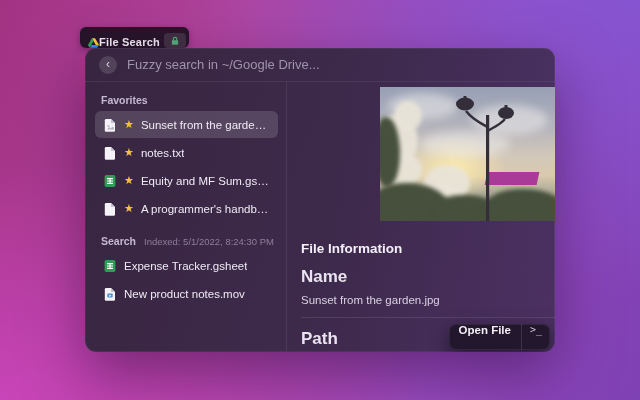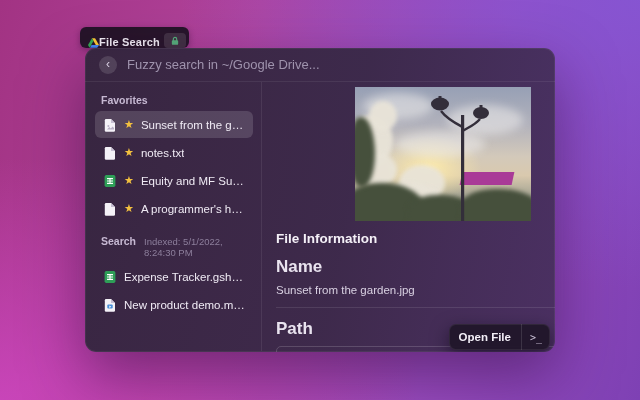--- a/index.html
+++ b/index.html
@@ -49,21 +49,21 @@
   }
   .searchinput {
     flex:1; background:transparent; border:none; outline:none;
     color:#e8e2ee; font-size:13px; font-family:"Liberation Sans", sans-serif;
   }
   .searchinput::placeholder { color:#9f93ad; opacity:1; }
 
   
   .wbody { display:flex; height:269px; }
   .sidebar {
-    width:177px; flex:0 0 auto; padding:8px 8px 0 10px;
+    width:202px; flex:0 0 auto; padding:8px 8px 0 10px;
     border-right:1px solid rgba(255,255,255,.08); overflow:hidden;
   }
   .sechead { display:flex; align-items:baseline; gap:8px; margin:4px 0 5px 6px; }
   .sechead .title { color:#c6b8d2; font-size:10.5px; font-weight:bold; }
   .sechead .meta  { color:#8d7f9c; font-size:9.5px; }
   .row {
     height:27px; margin-bottom:1px; display:flex; align-items:center; gap:7px;
     padding:0 8px; border-radius:6px; cursor:default;
   }
   .row.selected { background:rgba(255,255,255,.14); }
@@ -85,36 +85,36 @@
       radial-gradient(50% 40% at 42% 60%, rgba(255,236,170,.95) 0%, rgba(255,236,170,0) 60%),
       linear-gradient(180deg, #97a0b5 0%, #b2b2bc 28%, #d3c9ba 52%, #d9c9ae 66%, #a9a795 80%, #6b7360 100%);
   }
   .photo .cloud { position:absolute; background:rgba(244,242,240,.5); border-radius:50%; filter:blur(4px); }
   .photo .blossom { position:absolute; background:#e9e4d8; border-radius:50%; filter:blur(2px); opacity:.95; }
   .photo .leafdark { position:absolute; background:#46503c; border-radius:45% 55% 50% 50%; filter:blur(2px); }
   .photo .roof { position:absolute; width:52px; height:13px; background:#a93a97; right:18px; bottom:36px; transform:skewX(-12deg); }
   .photo svg.lamp { position:absolute; left:0; top:0; width:100%; height:100%; }
 
   
-  .info-h { color:#f4f0f7; font-size:13.5px; font-weight:bold; margin-top:10px; }
+  .info-h { color:#f4f0f7; font-size:13.5px; font-weight:bold; margin-top:20px; }
   .f-label { color:#e9e3ef; font-size:17px; font-weight:bold; margin-top:11px; }
   .f-value { color:#d9d1e2; font-size:11.5px; margin-top:7px; }
   .divider { height:1px; background:rgba(255,255,255,.10); margin-top:11px; }
   .pathbox {
     margin-top:7px; height:20px; border:1px solid rgba(255,255,255,.16); border-radius:5px;
     display:flex; align-items:center; padding:0 6px;
     font-family:"DejaVu Sans Mono", monospace; font-size:9.5px; color:#ddd5e6;
     white-space:nowrap; overflow:hidden;
   }
 
   
   .openbtn {
     position:absolute; right:5px; bottom:2px; height:26px;
     background:rgba(33,23,42,.97); border-radius:7px;
-    display:flex; align-items:center;
+    display:flex; 
     box-shadow:0 6px 18px rgba(10,0,20,.55), inset 0 0 0 1px rgba(255,255,255,.07);
     cursor:default;
   }
   .openbtn .olabel { color:#f2eef6; font-size:11.5px; font-weight:bold; padding:0 10px; }
   .openbtn .osep { width:1px; height:100%; background:rgba(255,255,255,.12); }
   .openbtn .okey {
     padding:0 8px; color:#cfc5da; font-family:"DejaVu Sans Mono", monospace; font-size:10px;
   }
 </style>
 </head>
@@ -206,21 +206,21 @@
           </div>
           <div class="row">
             <span class="ficon">
               <svg viewBox="0 0 14 14">
                 <path d="M3 1h5l4 4v7.6a1.2 1.2 0 0 1-1.2 1.2H3A1.2 1.2 0 0 1 1.8 12.6V2.2A1.2 1.2 0 0 1 3 1z" fill="#f4f1f7"></path>
                 <path d="M8 1l4 4H8z" fill="#c6bed2"></path>
                 <rect x="4.3" y="6.4" width="5.4" height="4.2" rx="1" fill="#4a8fd9"></rect>
                 <path d="M6.3 7.5l2 1.2-2 1.2z" fill="#fff"></path>
               </svg>
             </span>
-            <span class="fname">New product demo.mov</span>
+            <span class="fname">New product notes.mov</span>
           </div>
           <div class="row"></div>
         </div>
     </div>
 
     <div class="main">
 
       <div class="photo">
         <div class="cloud" style="left:8px;top:6px;width:70px;height:26px;"></div>
         <div class="cloud" style="left:92px;top:18px;width:76px;height:30px;"></div>

